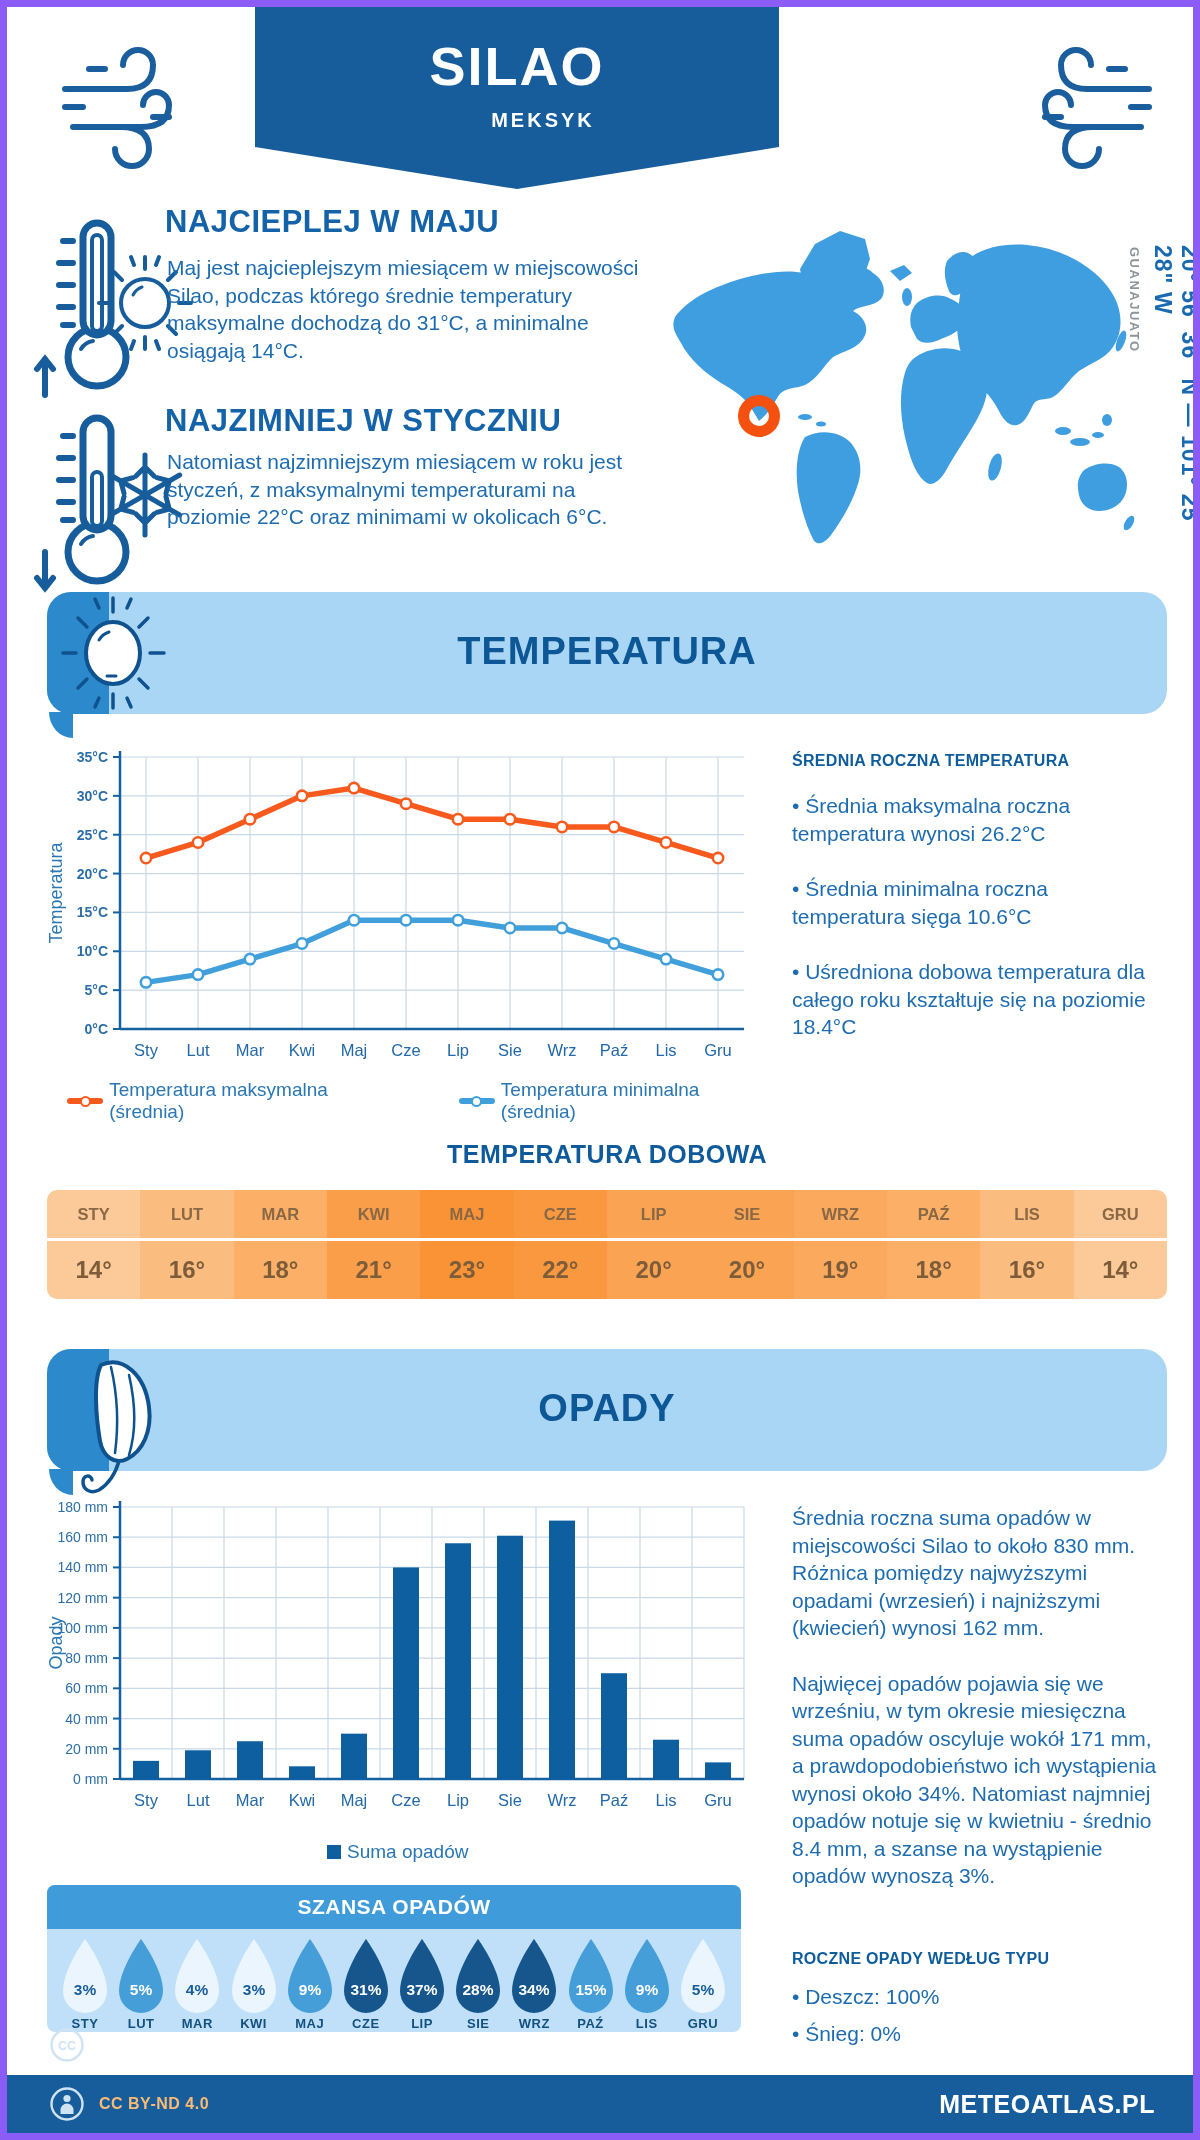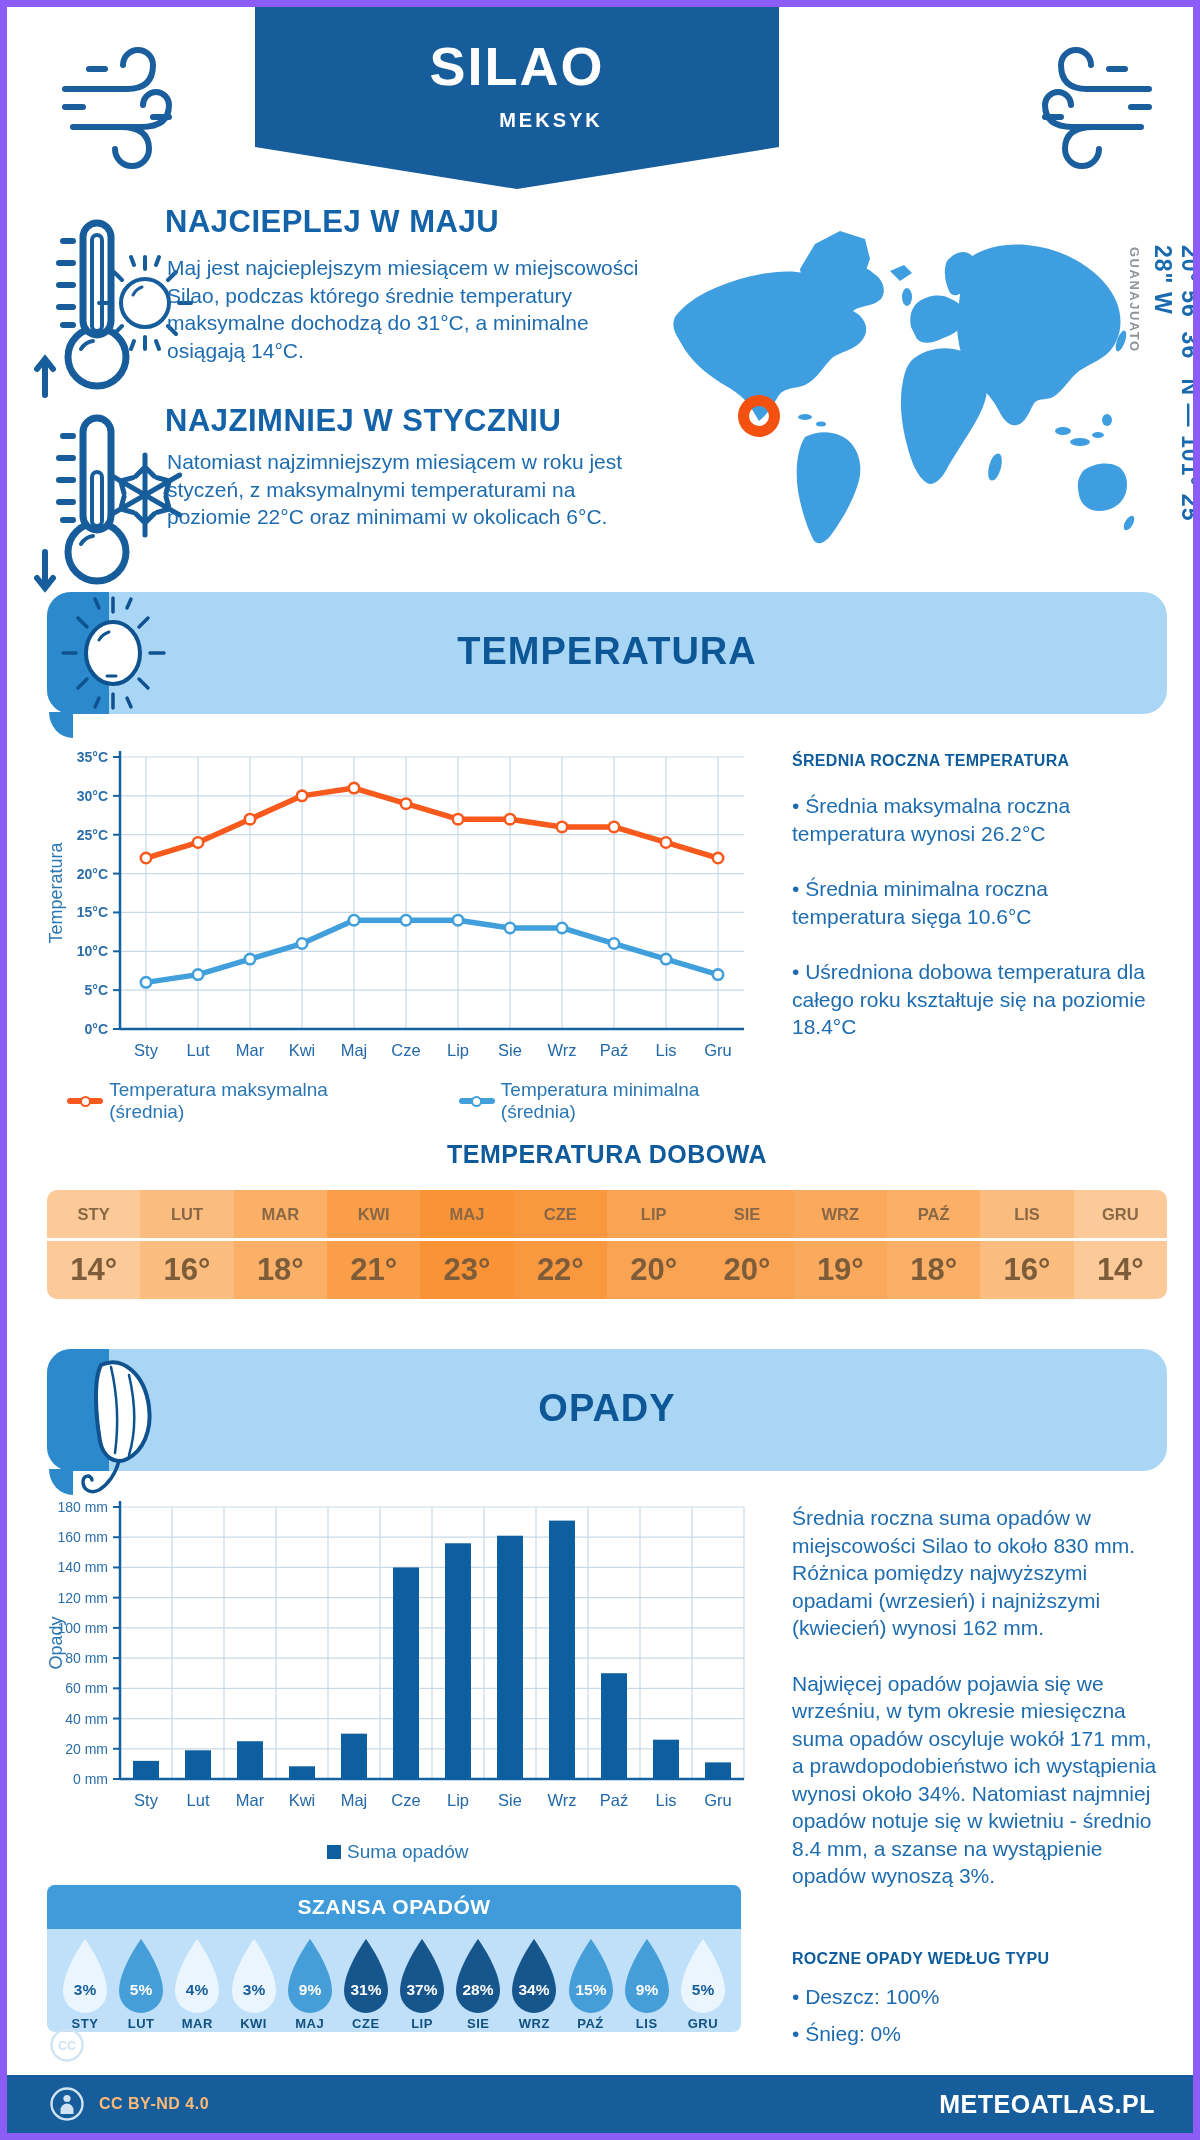--- a/index.html
+++ b/index.html
@@ -1,21 +1,21 @@
 <!DOCTYPE html>
 <html><head>
 <meta charset="utf-8">
 <style>
   html,body{margin:0;padding:0;background:#fff;font-family:"Liberation Sans","DejaVu Sans",sans-serif;}
   .page{position:relative;width:1200px;height:2140px;border:7px solid #8b5cf6;box-sizing:border-box;background:#fff;overflow:hidden;}
   .abs{position:absolute;}
   
   .banner{left:248px;top:0;width:524px;height:184px;}
   .city{left:248px;top:28px;width:524px;text-align:center;color:#fff;font-size:54px;font-weight:bold;letter-spacing:2px;}
-  .country{left:252px;top:102px;width:584px;text-align:center;color:#fff;font-size:20px;font-weight:bold;letter-spacing:3px;}
+  .country{left:244px;top:102px;width:584px;text-align:center;color:#fff;font-size:20px;font-weight:bold;letter-spacing:3px;}
   
   .hl-head{font-size:31px;font-weight:bold;color:#1462a8;letter-spacing:.5px;}
   .hl-text{font-size:21px;line-height:27.5px;color:#1e6cb0;width:478px;}
   
   .coords{writing-mode:vertical-rl;color:#1a6ab0;font-size:23px;font-weight:bold;letter-spacing:1px;}
   .region{writing-mode:vertical-rl;color:#8d9499;font-size:13px;font-weight:bold;letter-spacing:1.5px;}
   
   .band{left:40px;width:1120px;height:122px;background:#a9d6f5;border-radius:24px;}
   .band .strip{position:absolute;left:0;top:0;width:62px;height:122px;background:#2c89cc;border-radius:24px 0 0 24px;}
   .band .tail{position:absolute;left:2px;top:120px;width:24px;height:26px;background:#2c89cc;border-radius:0 0 0 100%;}
@@ -29,21 +29,21 @@
   
   .side{width:375px;color:#1e6cb0;}
   .side-head{font-size:16px;font-weight:bold;color:#0f5c9d;margin:0 0 22px 0;letter-spacing:.3px;}
   .side p{font-size:21px;line-height:27.5px;margin:0 0 28px 0;}
   .side .bullet{font-size:21px;line-height:37px;margin:0;}
   
   .daily-title{left:40px;width:1120px;text-align:center;font-size:25px;font-weight:bold;color:#0f5a9a;letter-spacing:.5px;}
   .daily-table{left:40px;width:1120px;display:grid;grid-template-columns:repeat(12,1fr);border-radius:10px;overflow:hidden;}
   .dcell{display:flex;align-items:center;justify-content:center;}
   .dcell.m{height:48px;font-size:16.5px;font-weight:bold;color:#8a6845;border-bottom:3px solid #fff;}
-  .dcell.v{height:58px;font-size:31px;font-weight:bold;color:#7d5c3a;}
+  .dcell.v{height:58px;font-size:24px;font-weight:bold;color:#7d5c3a;}
   
   .chance{left:40px;top:1878px;width:694px;height:147px;background:#bfe0f8;border-radius:8px;overflow:hidden;}
   .chance-head{height:44px;background:#3f9bd9;display:flex;align-items:center;justify-content:center;color:#fff;font-size:21px;font-weight:bold;letter-spacing:.5px;}
   .drops{display:flex;justify-content:space-between;padding:8px 12px 0 12px;}
   .drop-col{display:flex;flex-direction:column;align-items:center;width:52px;}
   .drop-col .mon{font-size:13px;font-weight:bold;color:#12507f;margin-top:3px;letter-spacing:.5px;}
   
   .footer{left:0;bottom:0;width:1186px;height:58px;background:#175d9c;display:flex;align-items:center;}
   .cc-group{display:flex;align-items:center;gap:23px;margin-left:42px;flex-direction:column;}
   .cc-label{color:#fdba74;font-size:16px;font-weight:bold;margin-left:14px;letter-spacing:.5px;}

